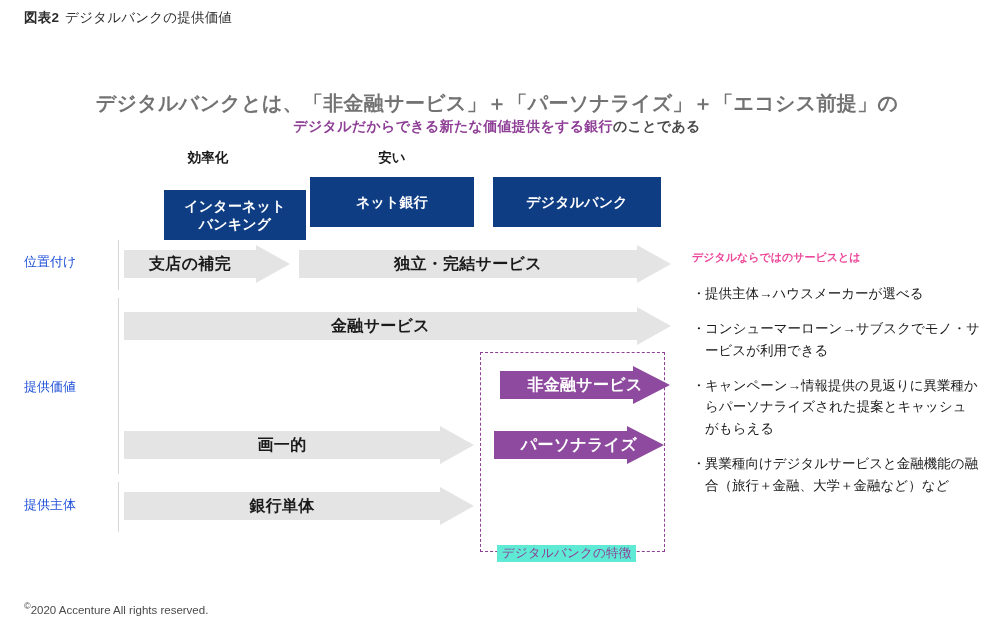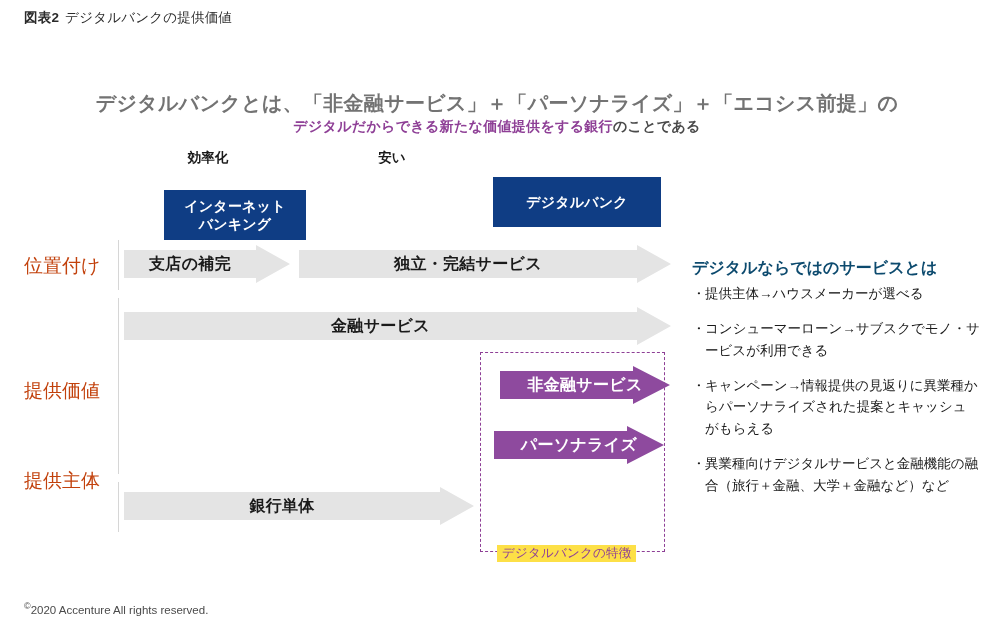--- a/index.html
+++ b/index.html
@@ -54,26 +54,26 @@
     display:flex;align-items:center;justify-content:center;
     color:#ffffff;font-weight:bold;font-size:14px;line-height:1.3;
     text-align:center;letter-spacing:.2px;
   }
   #bluebox-0{left:137px;top:190px;width:142px;height:50px;margin-left:27px;}
   #bluebox-1{left:310px;top:177px;width:164px;height:50px;}
   #bluebox-2{left:493px;top:177px;width:168px;height:50px;}
 
   
   .rowlabel{
-    position:absolute;font-size:19px;color:#c2410c;
+    position:absolute;font-size:13px;color:#1d4ed8;
     white-space:nowrap;text-align:left;
   }
   #rowlabel-0{left:24px;top:253px;}
   #rowlabel-1{left:24px;top:378px;}
-  #rowlabel-2{left:24px;top:468px;}
+  #rowlabel-2{left:24px;top:496px;}
 
   
   .vdiv{position:absolute;left:118px;width:1px;background:#d6d6d6;}
   #vdiv-0{top:240px;height:50px;}
   #vdiv-1{top:298px;height:176px;}
   #vdiv-2{top:482px;height:50px;}
 
   
   .arrow{position:absolute;}
   .arrow svg{display:block;width:100%;height:100%;}
@@ -101,29 +101,29 @@
 
   
   .dashbox{
     position:absolute;left:480px;top:352px;width:185px;height:200px;
     border:1.6px dashed #8e3f96;
     box-sizing:border-box;
     pointer-events:none;
   }
   .dashbox-label{
     position:absolute;left:497px;top:545px;
-    background:#fde047;padding:0 5px;
+    background:#5eead4;padding:0 5px;
     font-size:12.5px;color:#8e3f96;white-space:nowrap;
     letter-spacing:.2px;
   }
 
   
   .right-title{
     position:absolute;left:692px;top:250px;
-    font-size:16px;font-weight:bold;color:#0c4a6e;white-space:nowrap;margin-top:8px;
+    font-size:11px;font-weight:bold;color:#ec4899;white-space:nowrap;
   }
   .bullets{
     position:absolute;left:692px;top:283px;width:288px;
   }
   .bullet{
     display:flex;align-items:flex-start;
     font-size:13.5px;line-height:1.62;color:#1a1a1a;
     margin-bottom:13px;
   }
   .bullet .dot{
@@ -154,20 +154,23 @@
 
   <div class="colhead" id="colhead-0">効率化</div>
   <div class="colhead" id="colhead-1">安い</div>
 
   <div class="bluebox" id="bluebox-0">
     <span>
       <span>インターネット</span><br>
       <span>バンキング</span>
     </span>
   </div>
+  <div class="bluebox" id="bluebox-1">
+    <span>ネット銀行</span>
+  </div>
   <div class="bluebox" id="bluebox-2">
     <span>デジタルバンク</span>
   </div>
 
   <div class="rowlabel" id="rowlabel-0">位置付け</div>
   <div class="rowlabel" id="rowlabel-1">提供価値</div>
   <div class="rowlabel" id="rowlabel-2">提供主体</div>
 
   <div class="vdiv" id="vdiv-0"></div>
   <div class="vdiv" id="vdiv-1"></div>
@@ -187,20 +190,26 @@
     <div class="lbl off">独立・完結サービス</div>
   </div>
 
   <div class="arrow gray" id="arrow-kinyu">
     <svg viewBox="0 0 547 38" preserveAspectRatio="none">
       <polygon points="0,5 513,5 513,0 547,19 513,38 513,33 0,33" fill="#e4e4e4"></polygon>
     </svg>
     <div class="lbl off">金融サービス</div>
   </div>
 
+  <div class="arrow gray" id="arrow-kaiitsu">
+    <svg viewBox="0 0 350 38" preserveAspectRatio="none">
+      <polygon points="0,5 316,5 316,0 350,19 316,38 316,33 0,33" fill="#e4e4e4"></polygon>
+    </svg>
+    <div class="lbl off">画一的</div>
+  </div>
 
   <div class="arrow gray" id="arrow-ginko">
     <svg viewBox="0 0 350 38" preserveAspectRatio="none">
       <polygon points="0,5 316,5 316,0 350,19 316,38 316,33 0,33" fill="#e4e4e4"></polygon>
     </svg>
     <div class="lbl off">銀行単体</div>
   </div>
 
   <div class="dashbox"></div>
 

